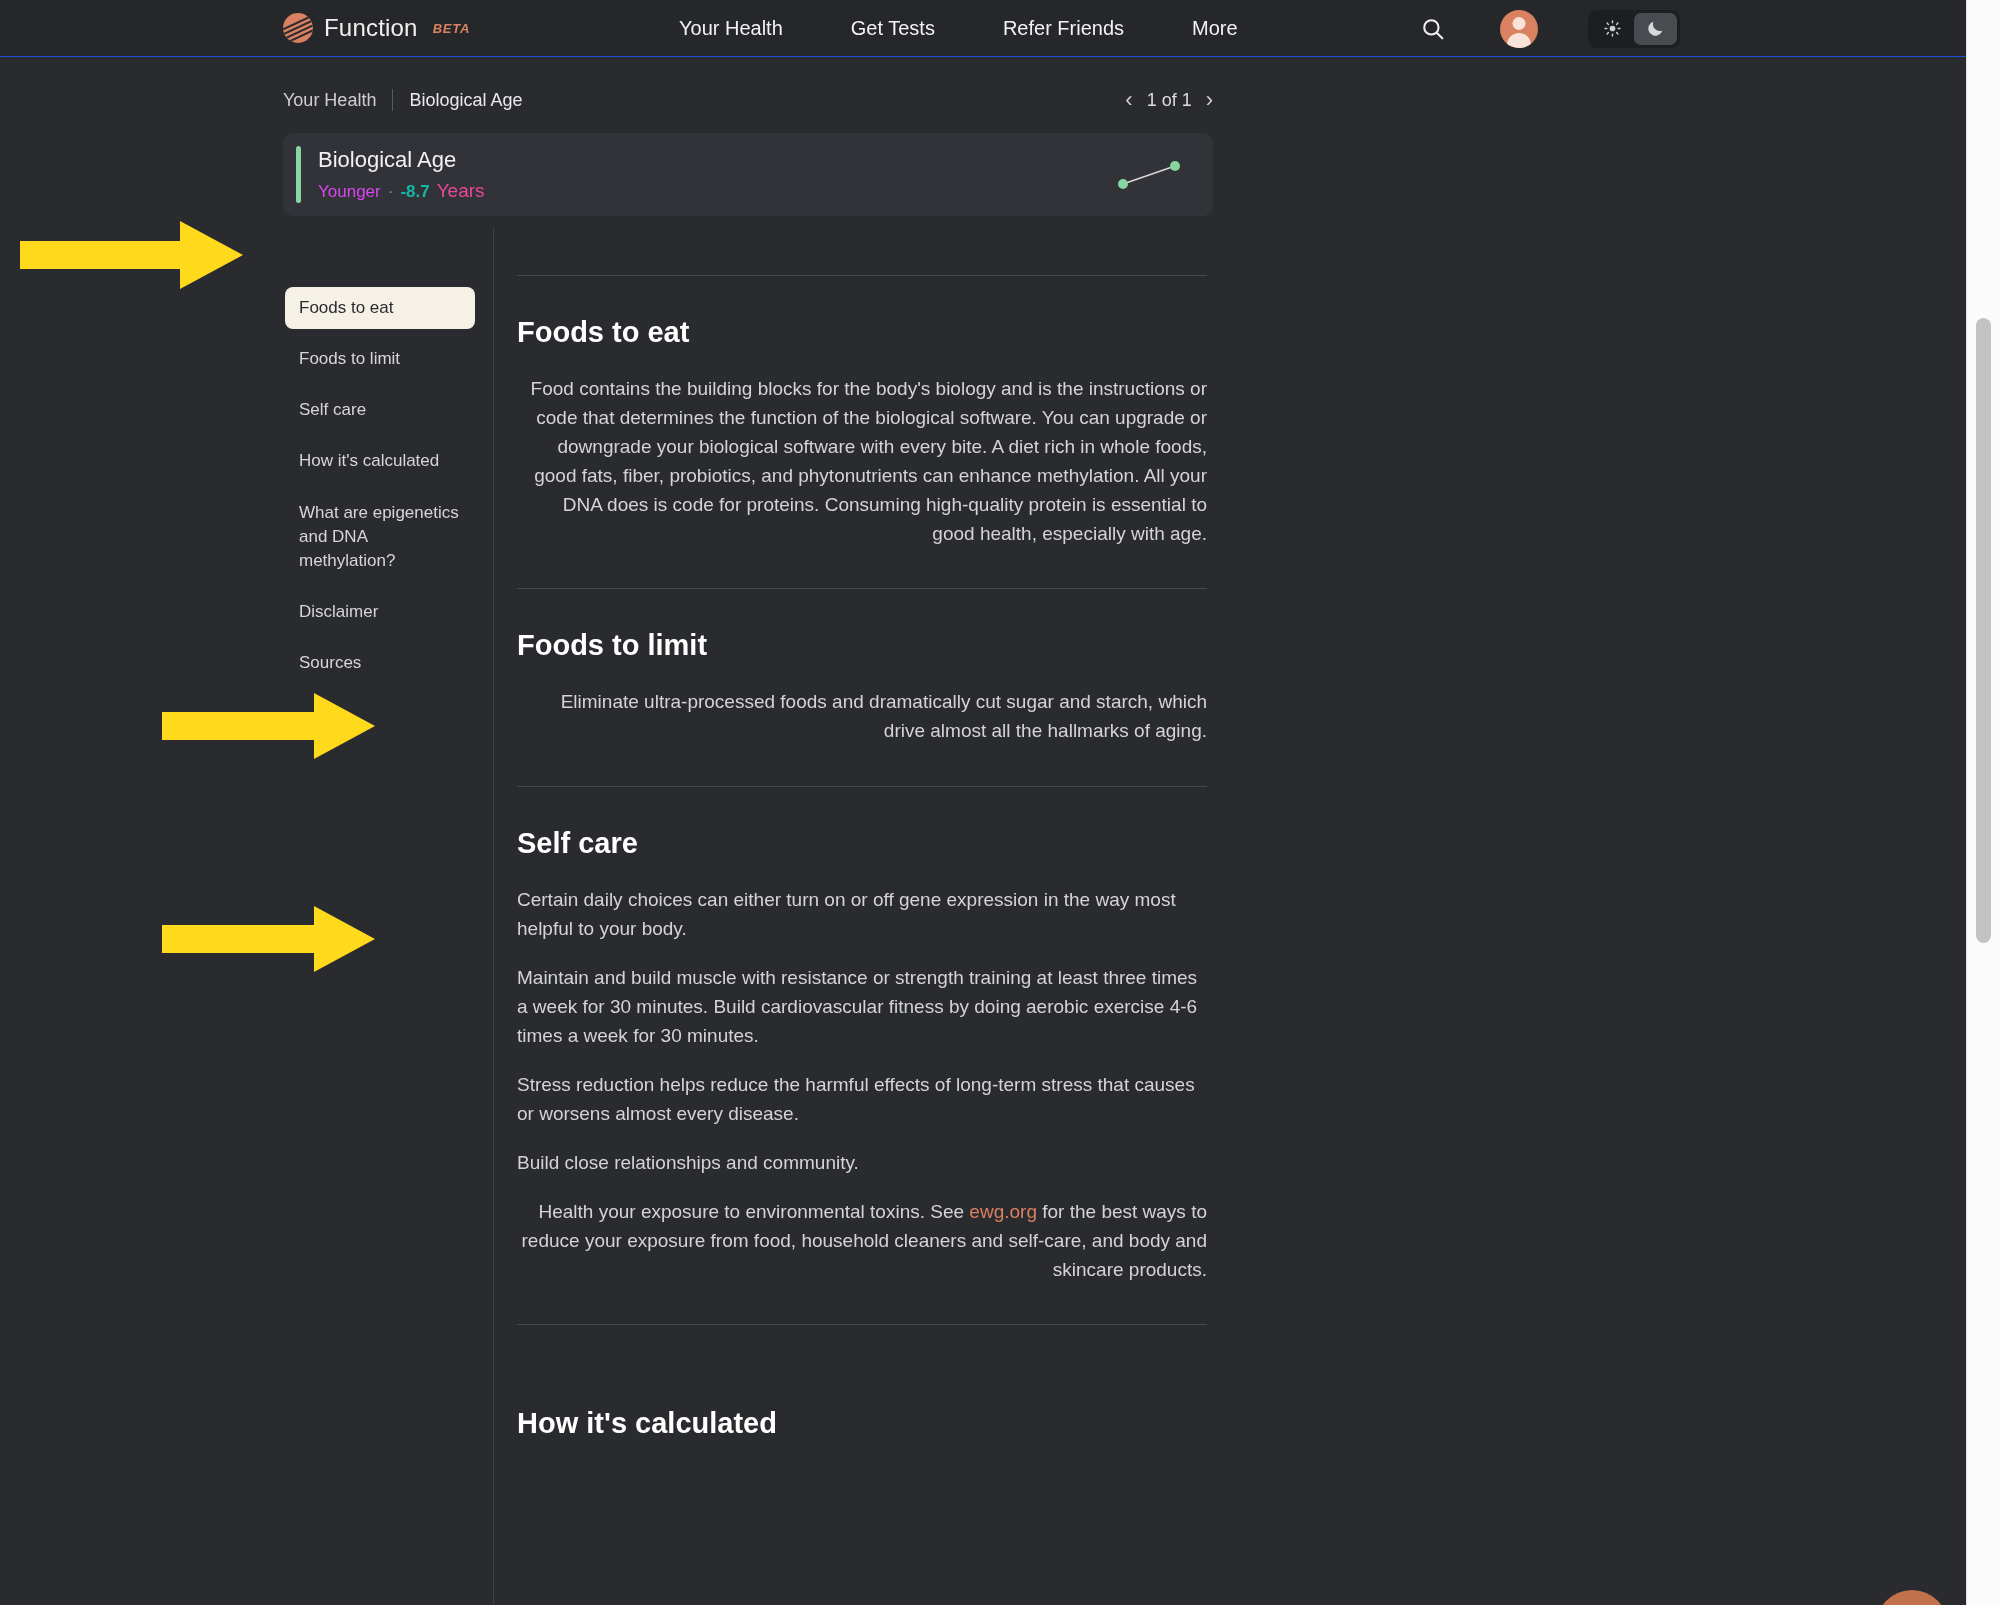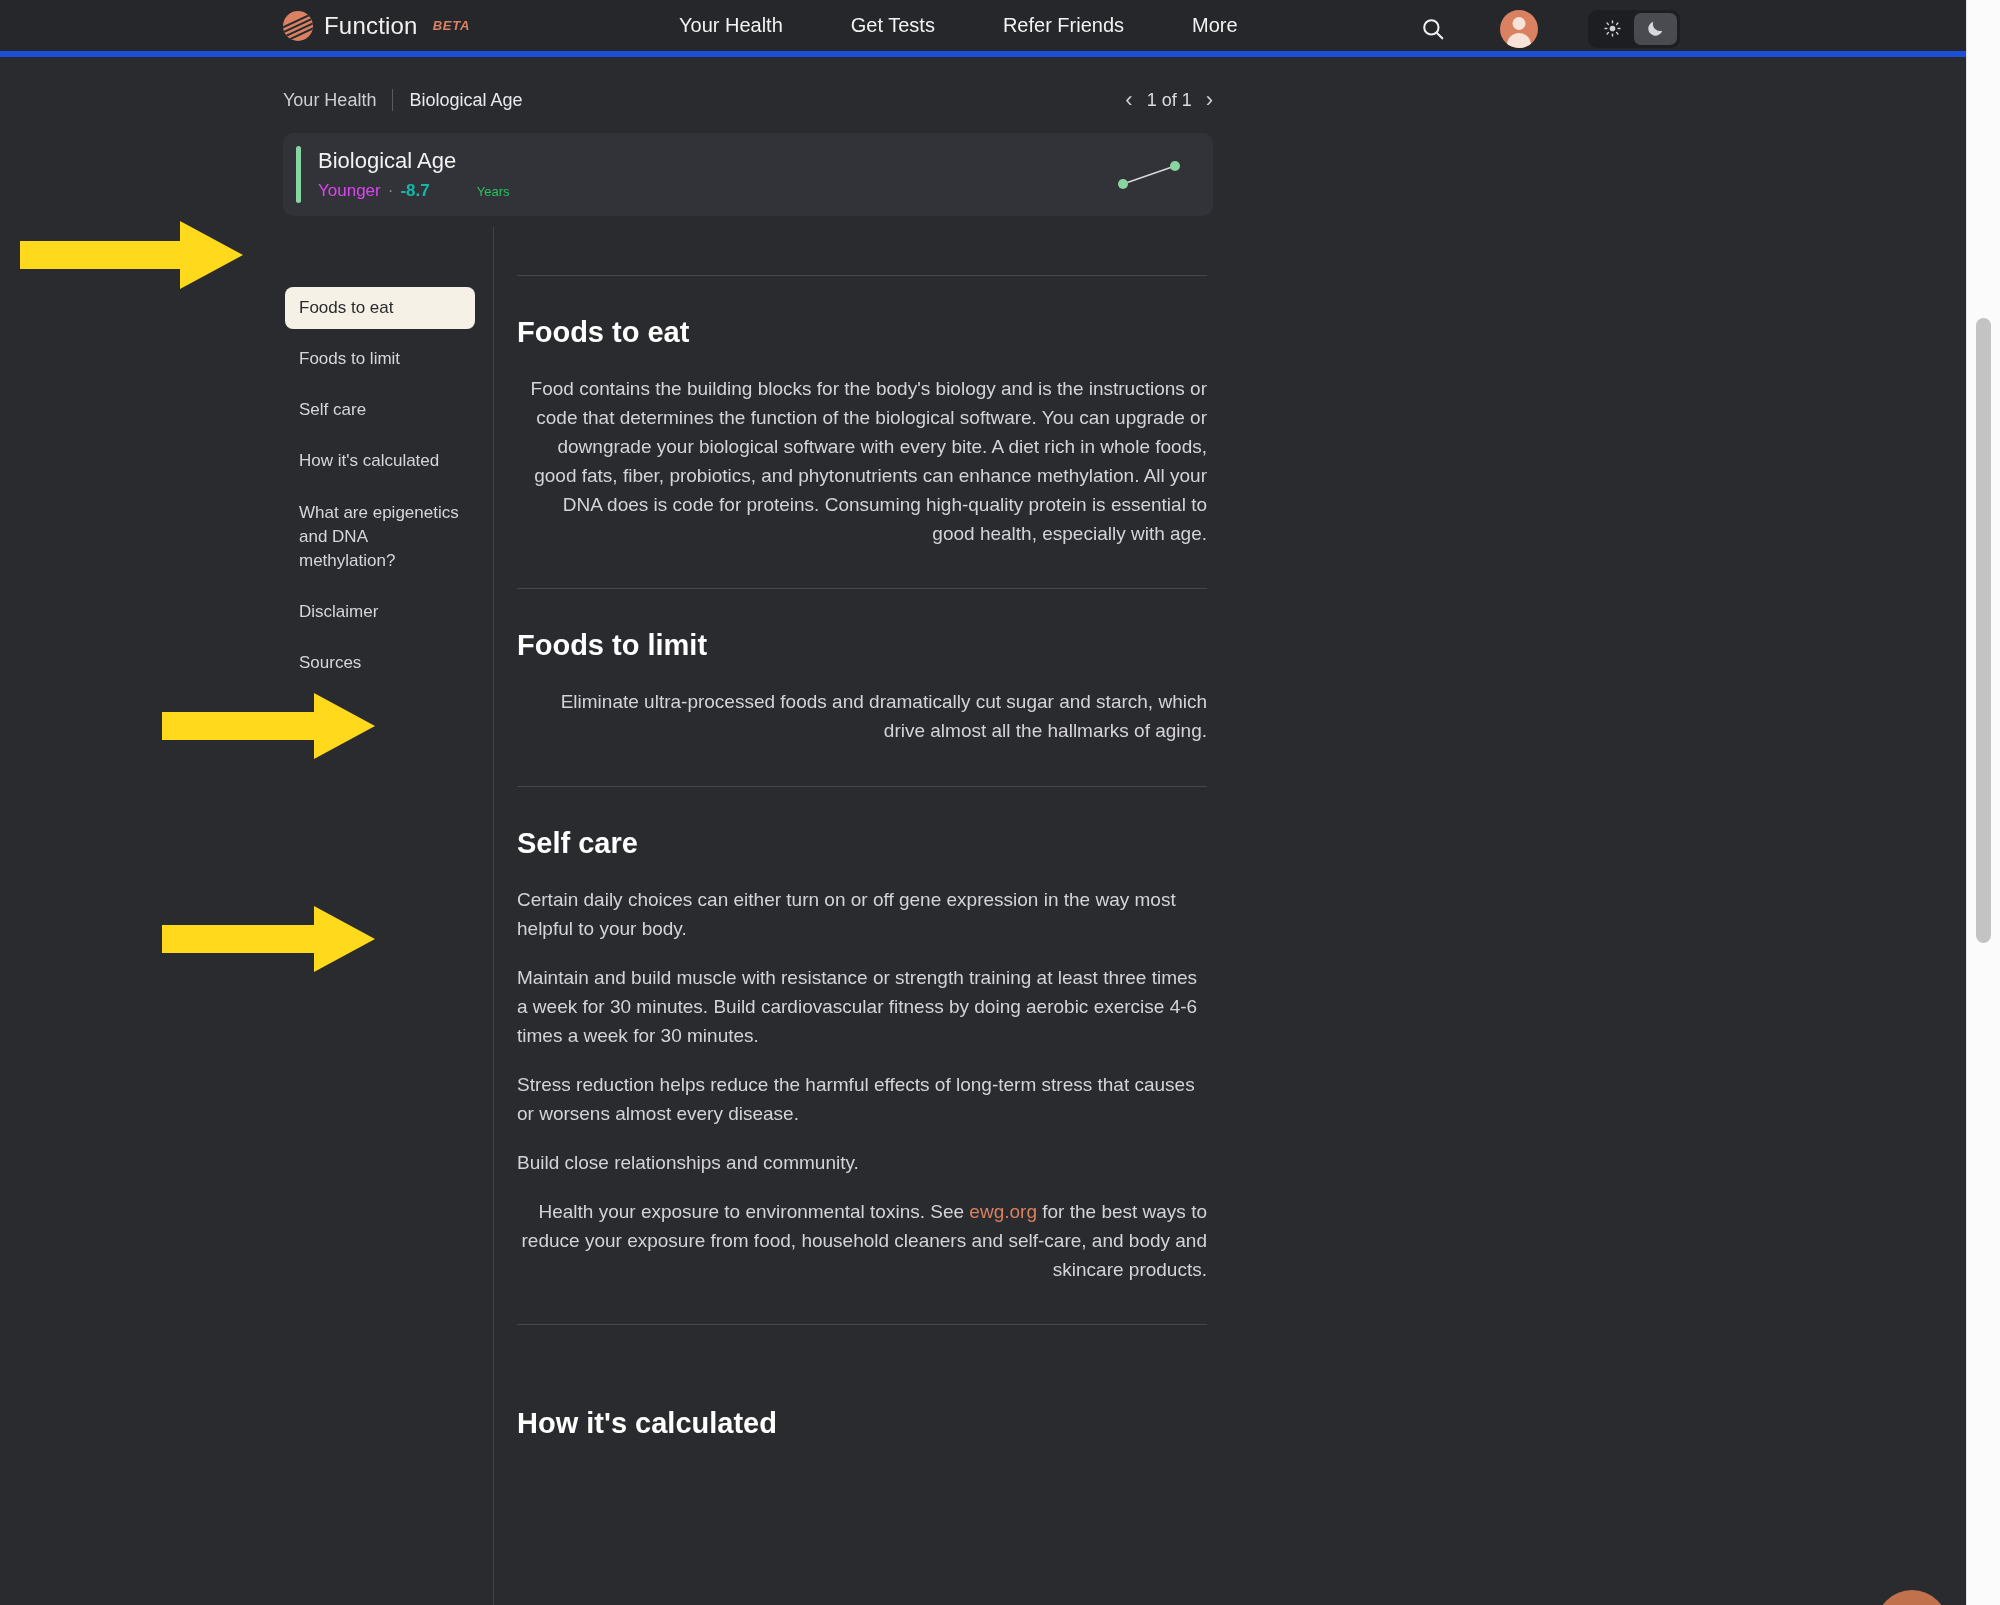--- a/index.html
+++ b/index.html
@@ -14,21 +14,21 @@
     width: 2000px; height: 1605px;
     background: #2a2b2f;
     overflow: hidden;
   }
 
   
   .topnav {
     position: absolute; top: 0; left: 0;
     width: 1966px; height: 57px;
     background: #26272b;
-    border-bottom: 6px solid #1d4ed8;
+    border-bottom: 1px solid #1d4ed8;
     display: flex; align-items: center;
   }
   .brand { position: absolute; left: 283px; display: flex; align-items: center; gap: 11px; }
   .brand-mark {
     width: 30px; height: 30px; border-radius: 50%;
     background: #d98161; position: relative; overflow: hidden; flex: none;
   }
   .brand-mark i {
     position: absolute; left: -8px; width: 48px; height: 2px;
     background: #2a2b2f; transform: rotate(-25deg);
@@ -87,21 +87,21 @@
     background: #323338; border-radius: 10px;
     display: flex; align-items: center;
   }
   .agecard .bar { width: 5px; height: 57px; border-radius: 3px; background: #87d6a0; margin-left: 13px; }
   .agecard .txt { margin-left: 17px; }
   .agecard .t1 { color: #f2f2f2; font-size: 22px; margin-bottom: 7px; }
   .agecard .t2 { font-size: 17px; display: flex; align-items: baseline; gap: 7px; }
   .agecard .t2 .younger { color: #d946ef; }
   .agecard .t2 .dot { color: #8b8c91; }
   .agecard .t2 .val { color: #14b8a6; font-weight: bold; }
-  .agecard .t2 .unit { color: #22c55e; font-size: 13px; margin-left: 40px; }
+  .agecard .t2 .unit { color: #ec4899; font-size: 19px; }
   .spark { margin-left: auto; margin-right: 28px; width: 70px; height: 34px; }
 
   
   .sidelist { position: absolute; left: 285px; top: 230px; width: 190px; }
   .side-item {
     font-size: 17px; color: #d6d6d9; padding: 9px 14px; margin-bottom: 9px;
     border-radius: 8px; cursor: pointer; line-height: 1.42;
   }
   .side-item.active { background: #f5f1e6; color: #2a2b2f; }
 

